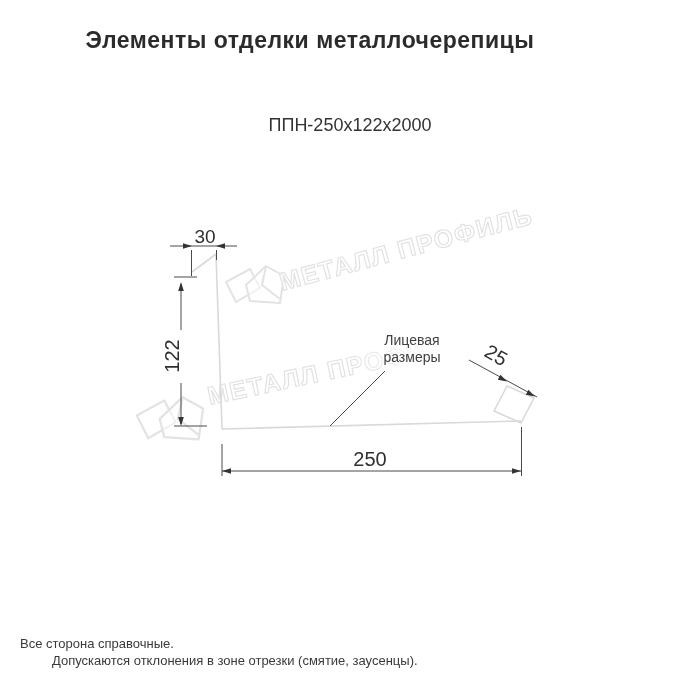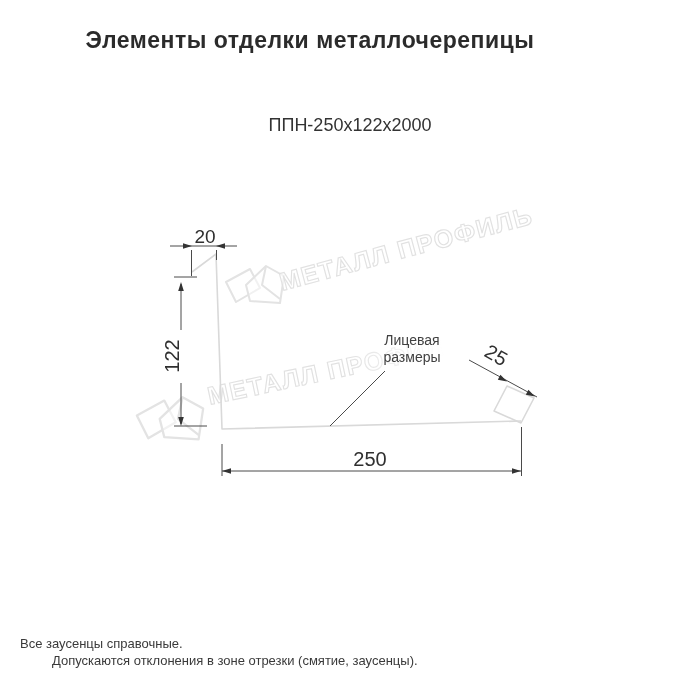--- a/index.html
+++ b/index.html
@@ -104,26 +104,26 @@
       <polygon points="216,246 225,243.2 225,248.8"></polygon>
       <polygon points="181,282 178.2,291 183.8,291"></polygon>
       <polygon points="181,426 178.2,417 183.8,417"></polygon>
       <polygon points="222,471 231,468.2 231,473.8"></polygon>
       <polygon points="521,471 512,468.2 512,473.8"></polygon>
       <polygon points="507,381.5 497.8,379.7 500.4,374.7"></polygon>
       <polygon points="535,396.5 525.8,394.7 528.4,389.7"></polygon>
     </g>
   </svg>
 
-  <div class="dim dim-20">20</div>
+  <div class="dim dim-20">30</div>
   <div class="dim dim-122">122</div>
   <div class="dim dim-250">250</div>
   <div class="dim dim-25">25</div>
 
   <div class="face-label">
     <span style="display:block">Лицевая</span>
     <span style="display:block">размеры</span>
   </div>
 
-  <div class="footer-note note1">Все заусенцы справочные.</div>
+  <div class="footer-note note1">Все сторона справочные.</div>
   <div class="footer-note note2">Допускаются отклонения в зоне отрезки (смятие, заусенцы).</div>
 
 </div>
 
 </body></html>

